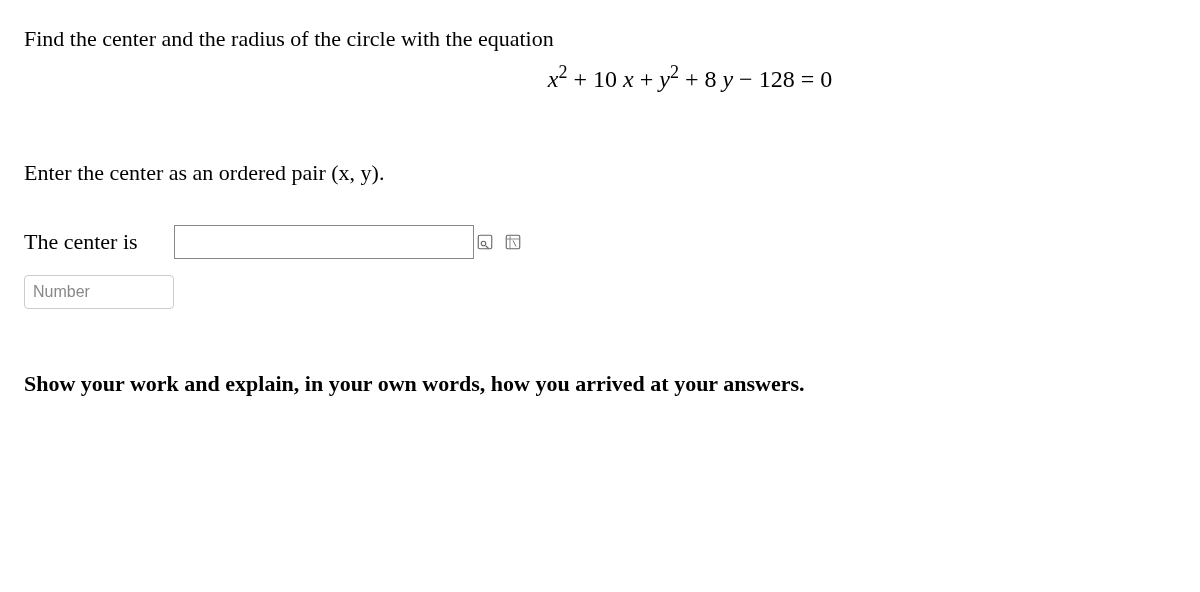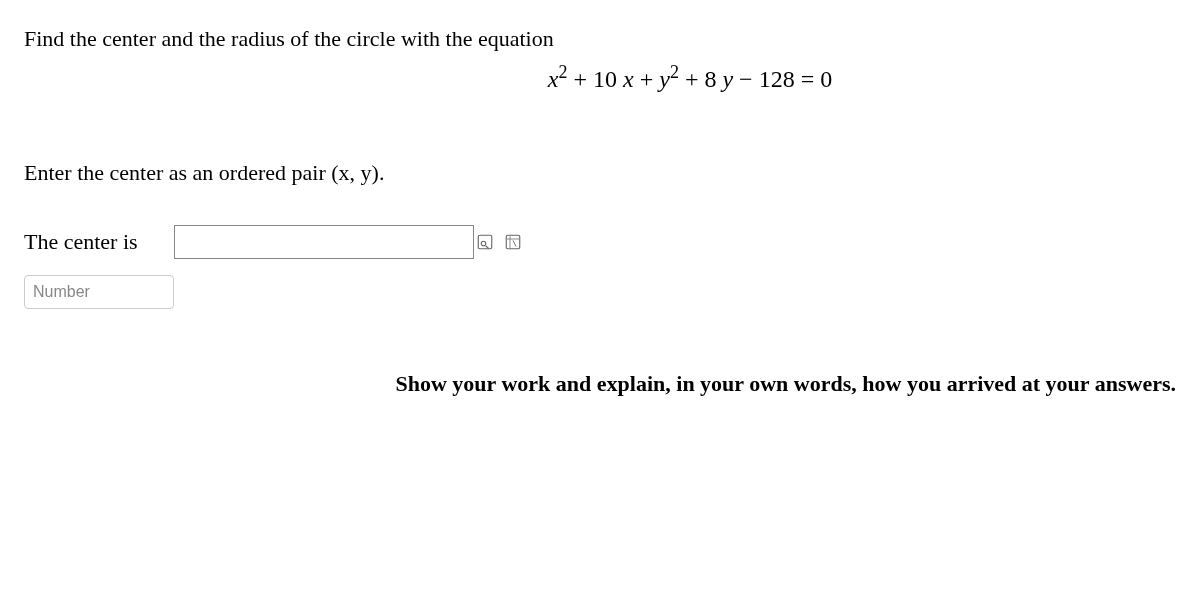--- a/index.html
+++ b/index.html
@@ -70,21 +70,20 @@
       width: 22px;
       height: 22px;
       display: inline-flex;
       align-items: center;
       justify-content: center;
       color: #555;
     }
     .show-work {
       font-weight: bold;
       margin-top: 60px;
-      text-align: right;
     }
   </style>
 </head>
 <body>
 
 <div class="question-text">Find the center and the radius of the circle with the equation</div>
 
 <div class="equation-row">
   <span class="mi">x</span><sup>2</sup><span> + 10 </span><span class="mi">x</span><span>  + </span><span class="mi">y</span><sup>2</sup><span> + 8 </span><span class="mi">y</span><span>  −  128 = 0</span>
 </div>

